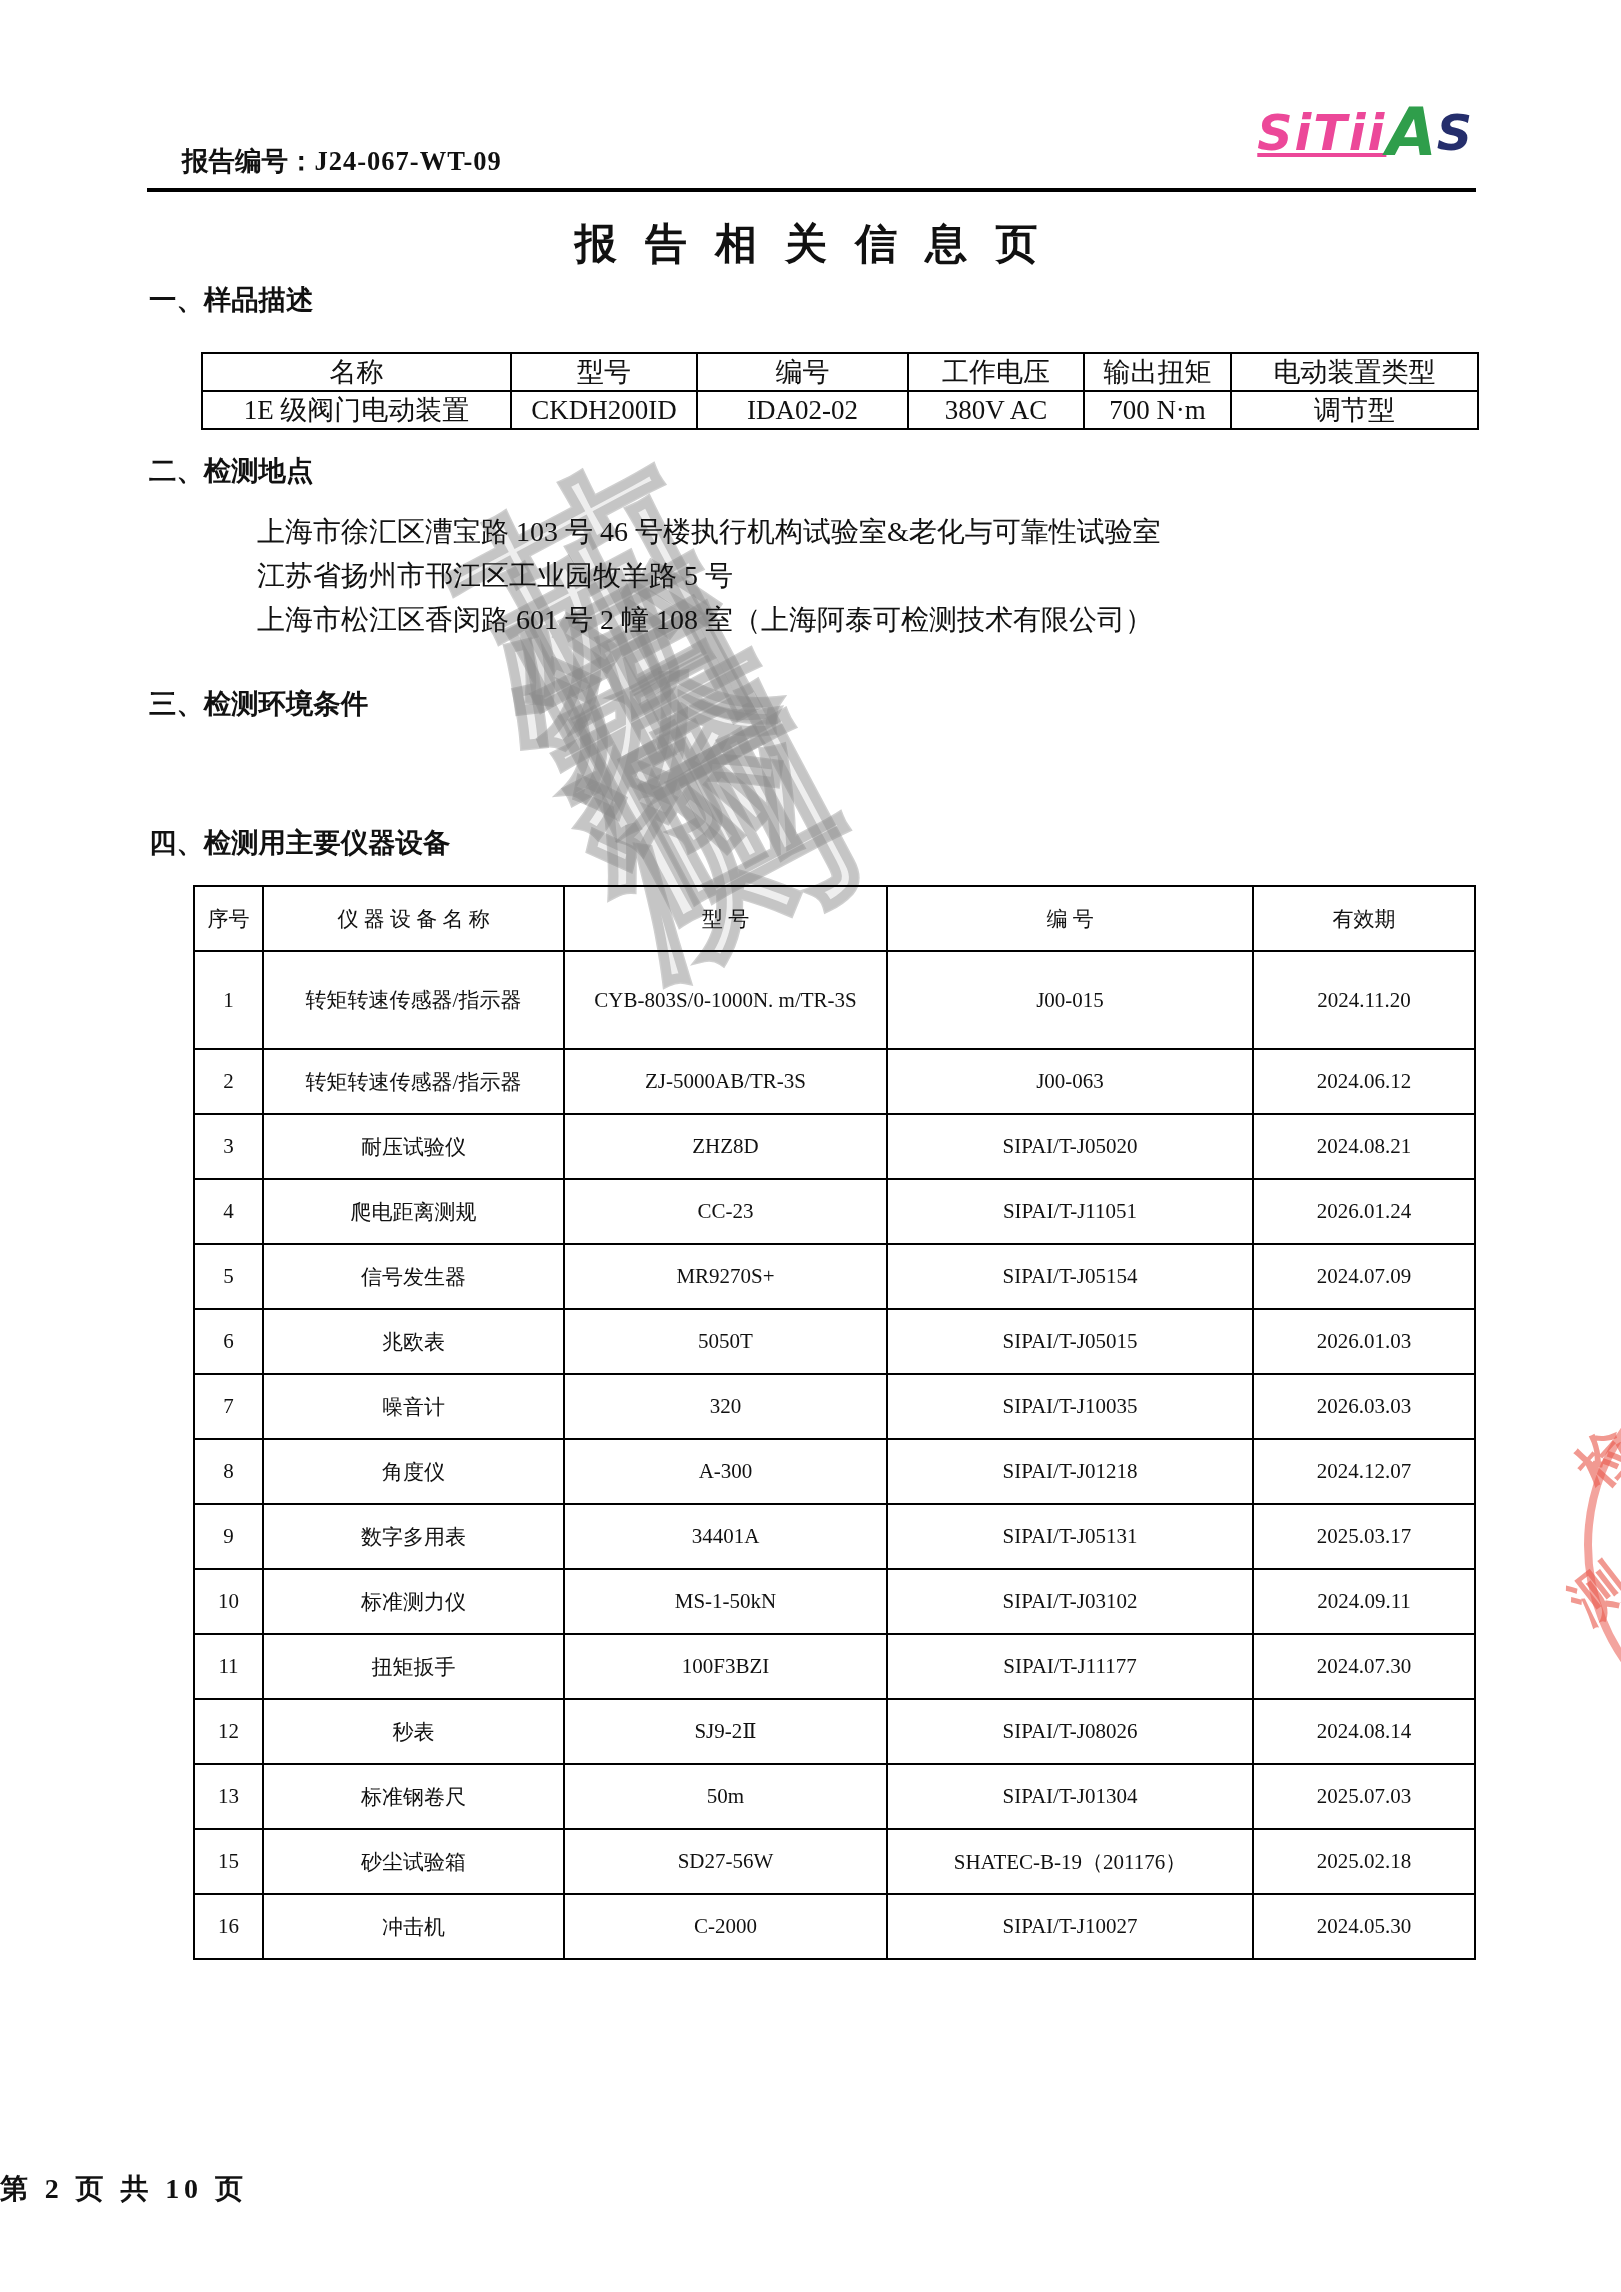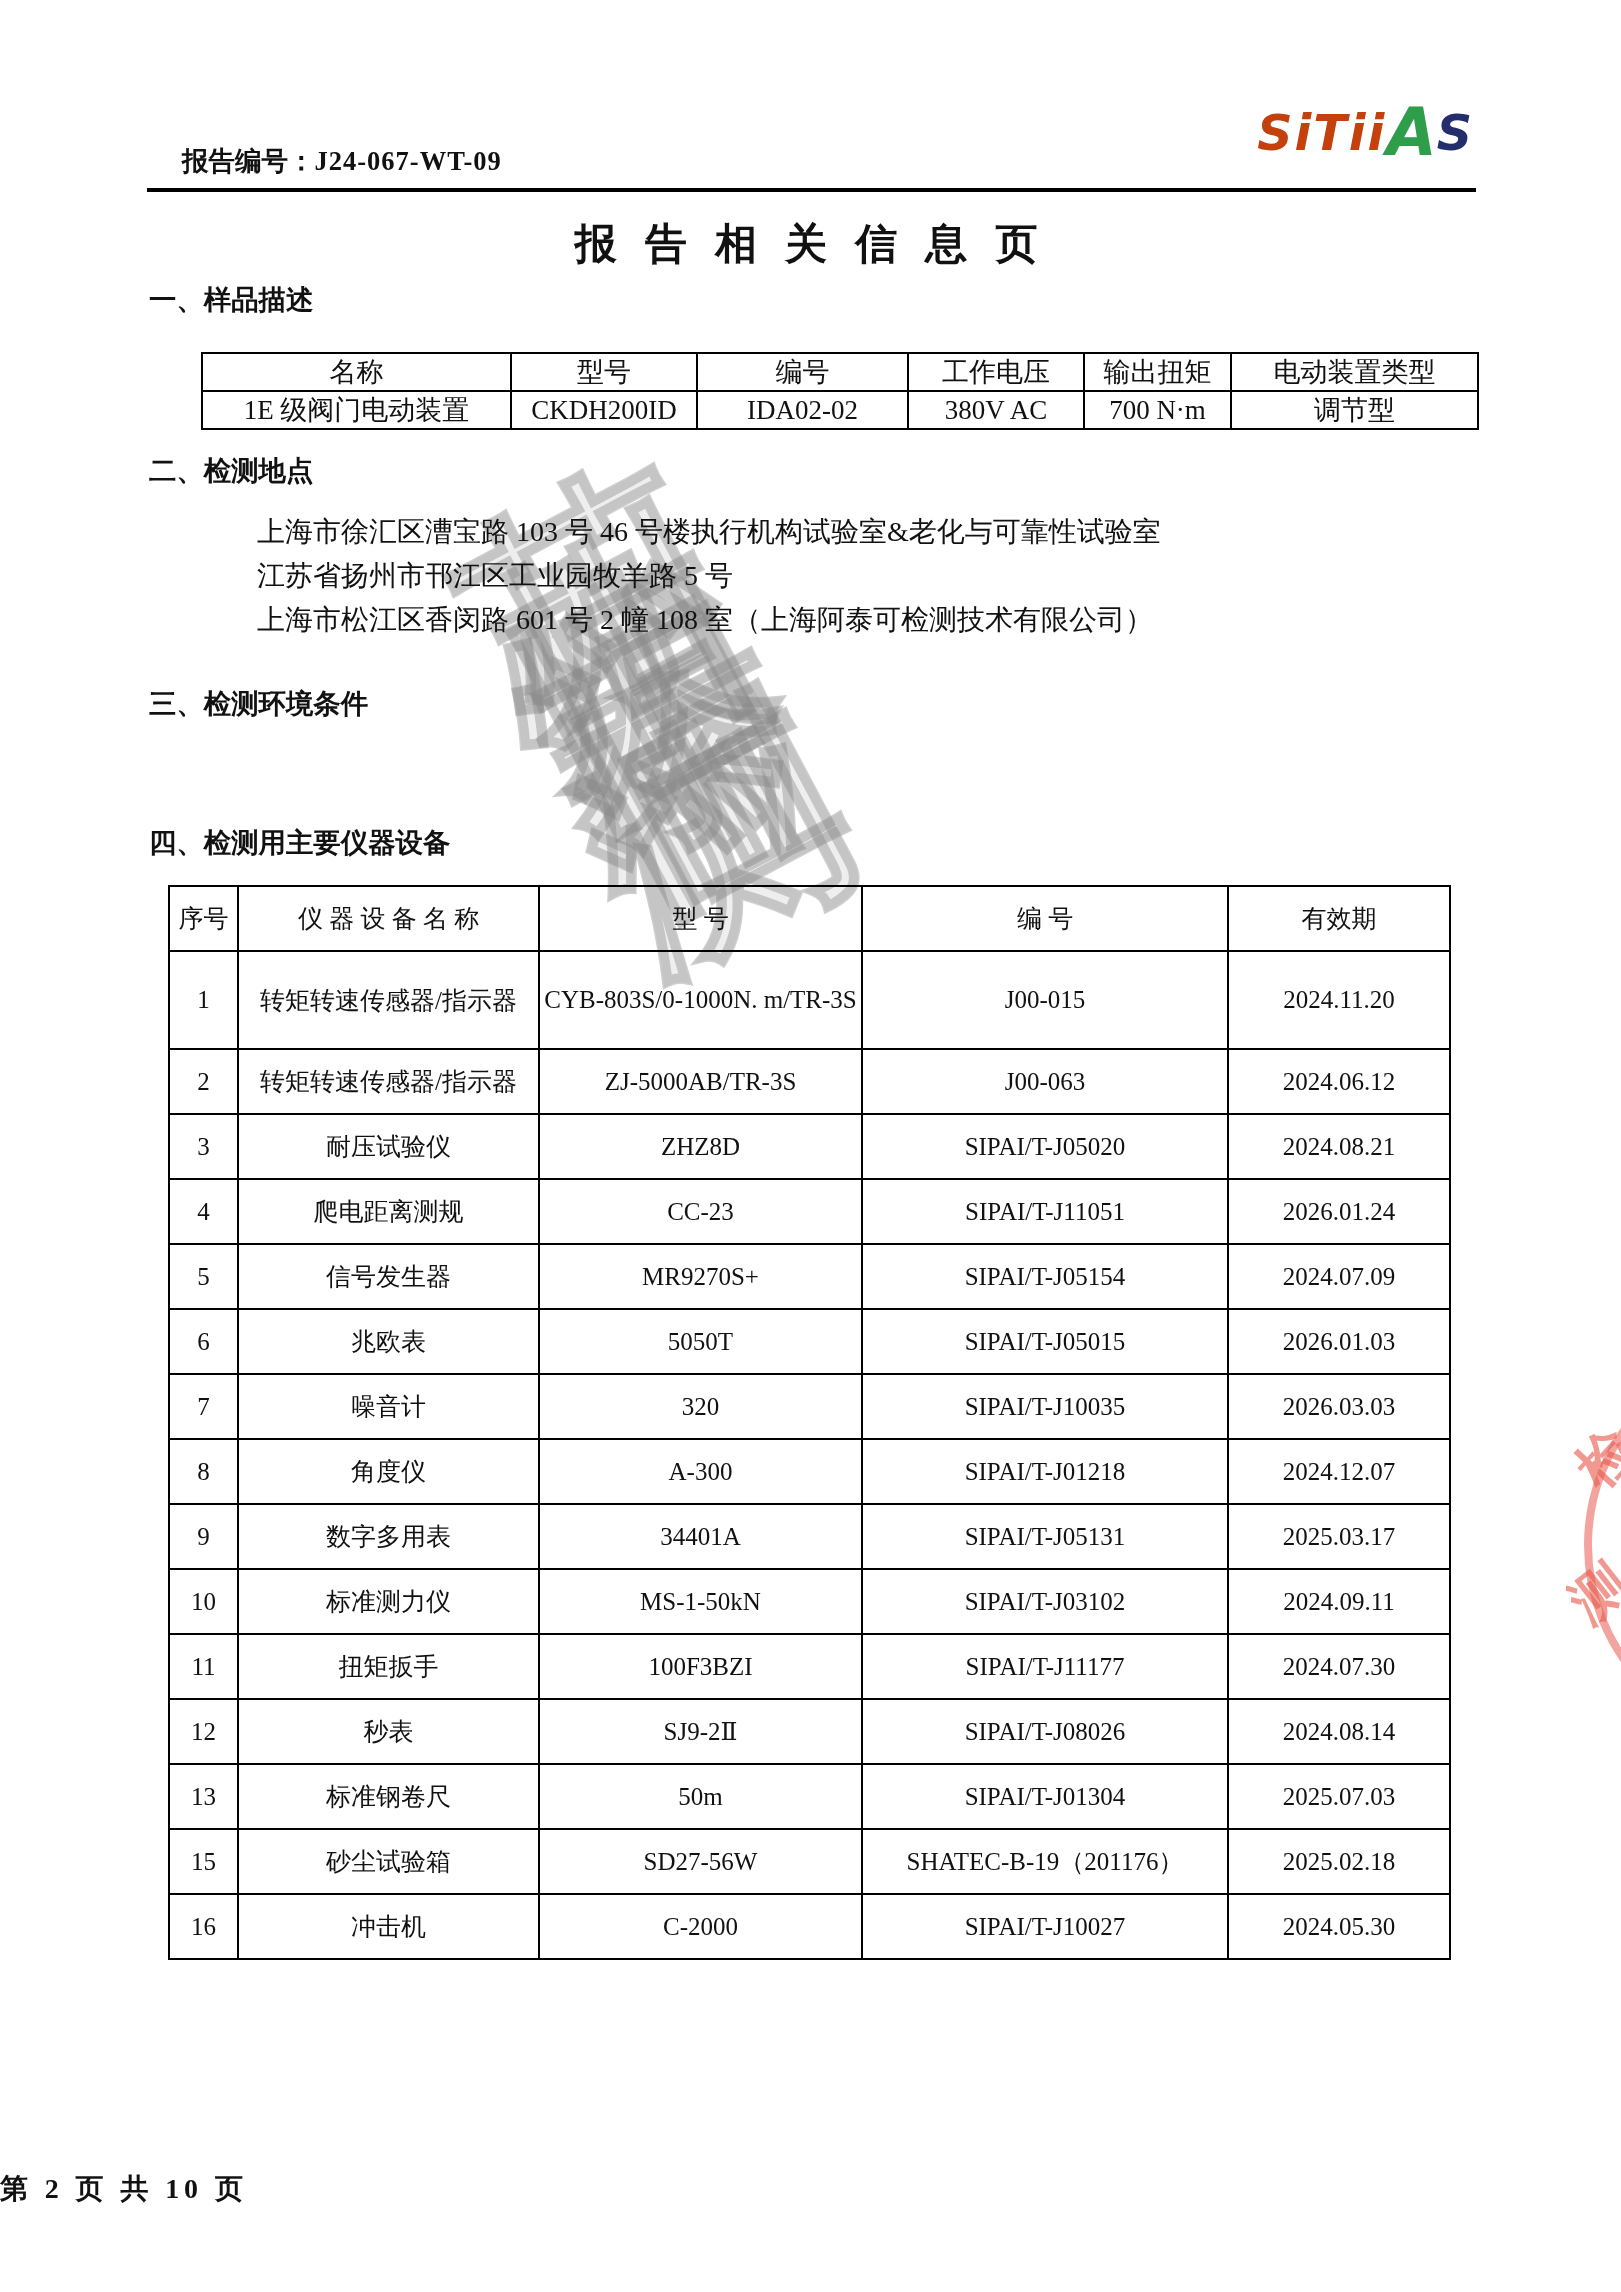--- a/index.html
+++ b/index.html
@@ -47,21 +47,21 @@
     border:2px solid #000;
     text-align:center;vertical-align:middle;
     padding:0 2px;font-weight:normal;
     overflow:hidden;
   }
   .table1{position:absolute;left:201px;top:352px;width:1276px;font-size:27px;border:2.9px solid #000;}
   .table1 tr{height:38px;}
   .table1 .c1{width:309px;} .table1 .c2{width:186px;} .table1 .c3{width:211px;}
   .table1 .c4{width:176px;} .table1 .c5{width:147px;} .table1 .c6{width:247px;}
 
-  .table2{position:absolute;left:168px;top:885px;width:1281px;font-size:25px;border:2.9px solid #000;padding-left:40px;}
+  .table2{position:absolute;left:193px;top:885px;width:1281px;font-size:21px;border:2.9px solid #000;padding-left:40px;}
   .table2 th,.table2 td{border-width:2.9px 2px;}
   .table2 thead tr{height:65px;}
   .table2 tbody tr{height:65px;}
   .table2 tbody tr:first-child{height:98px;}
   .table2 .c1{width:69px;} .table2 .c2{width:301px;} .table2 .c3{width:323px;}
   .table2 .c4{width:366px;} .table2 .c5{width:222px;}
 
   
   .addresses{position:absolute;left:257px;top:510px;font-size:28px;line-height:44px;white-space:nowrap;}
   .env-row{position:absolute;left:235px;top:751px;font-size:28px;white-space:nowrap;}
@@ -106,21 +106,21 @@
 
 <div class="page">
 
   <div class="watermark">苏州恒泰检测</div>
 
   <div class="report-line">
     <span class="report-label">报告编号：</span><span class="report-no">J24-067-WT-09</span>
   </div>
 
   <div class="logo">
-    <span style="color: #c2410c;">SiTii</span><span class="accent" style="color: rgb(47, 158, 75);">A</span><span style="color: rgb(37, 46, 108);">S</span>
+    <span style="color: #ec4899; text-decoration: underline;">SiTii</span><span class="accent" style="color: rgb(47, 158, 75);">A</span><span style="color: rgb(37, 46, 108);">S</span>
   </div>
 
   <div class="top-rule"></div>
 
   <div class="page-title">报 告 相 关 信 息 页</div>
 
   <div class="sec-heading h1">一、样品描述</div>
 
   <table class="table1">
     <colgroup>

